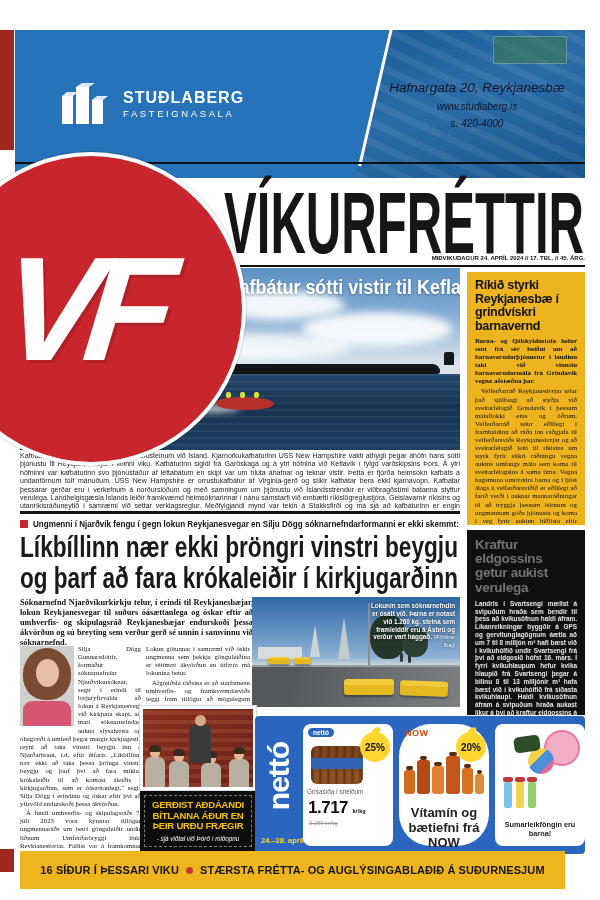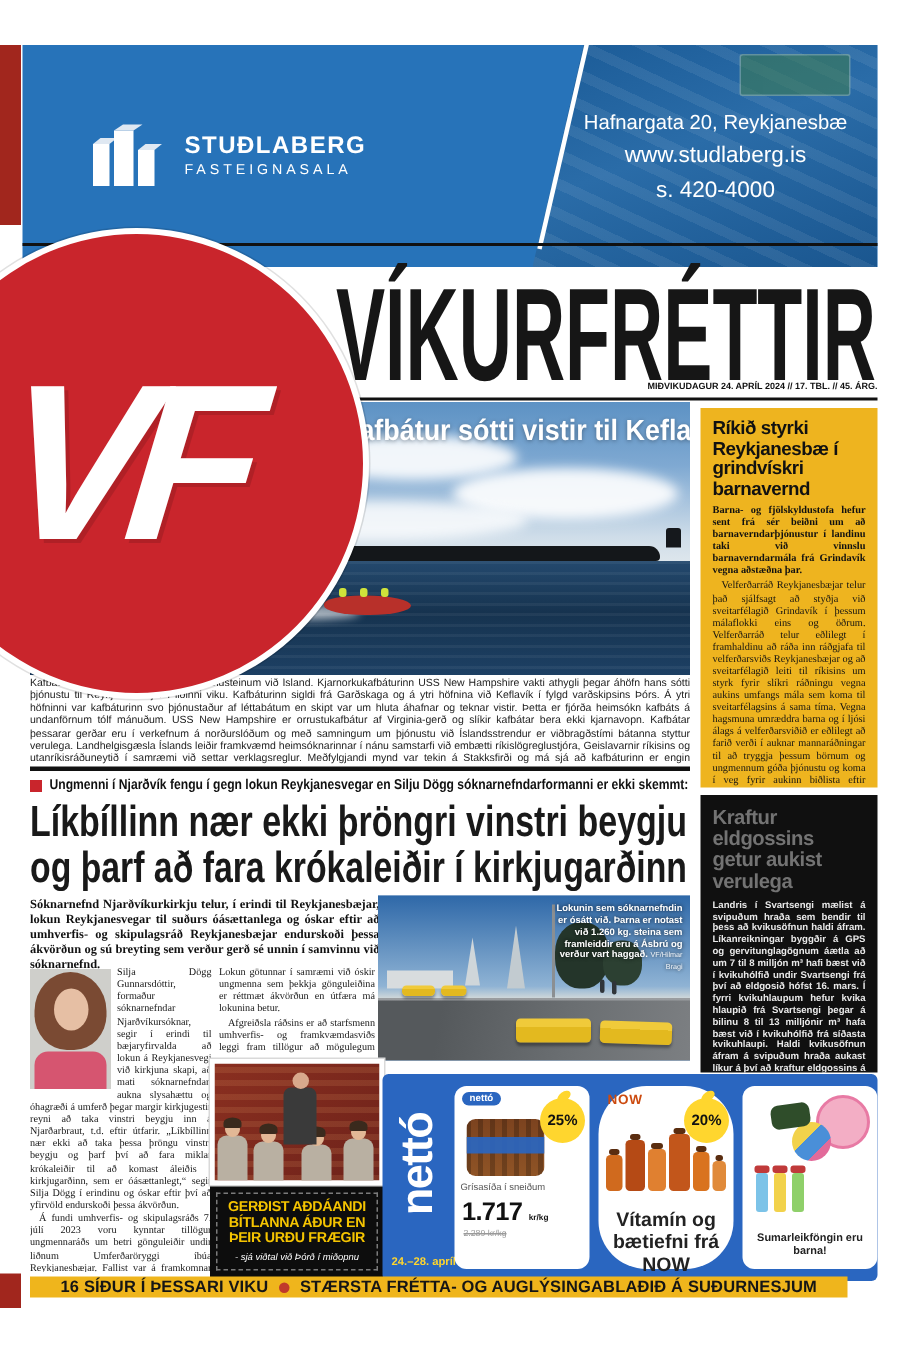--- a/index.html
+++ b/index.html
@@ -19,22 +19,22 @@
                linear-gradient(160deg,#1b5b97,#2a6ca8 45%,#1a568f);
     clip-path:polygon(34px 0,100% 0,100% 100%,0 100%);}
   .banner-field{position:absolute;right:18px;top:6px;width:72px;height:26px;background:#3f7d4e;
     opacity:.55;border:1px solid rgba(255,255,255,.45);border-radius:2px;}
   .banner-divider{position:absolute;left:360px;top:-12px;width:3px;height:150px;background:#fff;
     transform:rotate(13deg);}
   .realtor{position:absolute;left:45px;top:0;height:100%;display:flex;align-items:center;gap:13px;color:#fff;}
   .realtor-name{font-size:16px;font-weight:bold;letter-spacing:1px;line-height:1.15;}
   .realtor-sub{font-size:9.5px;letter-spacing:2.6px;font-weight:400;}
   .banner-contact{position:absolute;right:4px;top:0;width:208px;height:100%;display:flex;flex-direction:column;
-    justify-content:center;align-items:center;gap:6px;color:#ffffff;text-align:center;}
-  .contact-l1{font-size:13.5px;} .contact-l2,.contact-l3{font-size:15px;}
+    justify-content:center;align-items:center;gap:6px;color:#0f172a;text-align:center;font-style:italic;}
+  .contact-l1{font-size:13.5px;} .contact-l2,.contact-l3{font-size:10px;}
 
   
   .rule{background:#111;left:15px;width:570px;}
   .rule-a{top:162px;height:2px;} .rule-b{top:265px;height:2px;}
   .masthead-wrap{left:222px;top:167px;width:363px;height:93px;z-index:2;}
   .dateline{right:15px;top:255px;width:300px;text-align:right;font-size:6px;font-weight:bold;color:#111;z-index:3;}
   .vf-circle{left:-64px;top:152px;width:302px;height:306px;background:#c9252c;border-radius:50%;
     border:4px solid #fff;z-index:10;display:flex;align-items:center;justify-content:center;
     box-shadow:0 0 0 1px rgba(0,0,0,.12);}
   .vf-letters{color:#fff;font-weight:900;font-style:italic;font-size:148px;letter-spacing:-16px;
@@ -174,21 +174,21 @@
   .toy-ball{position:absolute;right:26px;top:18px;width:26px;height:26px;border-radius:50%;
     background:linear-gradient(135deg,#f2d24b 0 40%,#4a8fd8 40% 70%,#e26a9a 70% 100%);}
   .toy-mask{position:absolute;left:14px;top:6px;width:26px;height:16px;background:#2f4d2a;border-radius:5px;
     transform:rotate(-8deg);}
   .tube{position:absolute;bottom:0;width:8px;height:26px;border-radius:2px;}
   .tube:after{content:"";position:absolute;top:-5px;left:-1px;width:10px;height:5px;border-radius:2px;background:#c03a3a;}
   .n-c3 .p-name3{position:absolute;left:4px;right:4px;bottom:8px;text-align:center;font-size:7.3px;
     font-weight:800;color:#222;line-height:1.15;}
 
   
-  .footer-bar{left:20px;top:851px;width:545px;height:14px;background:#efb51c;display:flex;align-items:center;
+  .footer-bar{left:20px;top:851px;width:545px;height:38px;background:#efb51c;display:flex;align-items:center;
     justify-content:center;gap:7px;}
   .footer-bar span.txt{font-size:11px;font-weight:900;color:#151515;letter-spacing:.1px;white-space:nowrap;}
   .f-dot{width:7px;height:7px;border-radius:50%;background:#c0392b;flex:0 0 auto;}
 </style>
 </head>
 <body>
 
 <div id="page">
 
   <div class="abs strip strip-top"></div>

